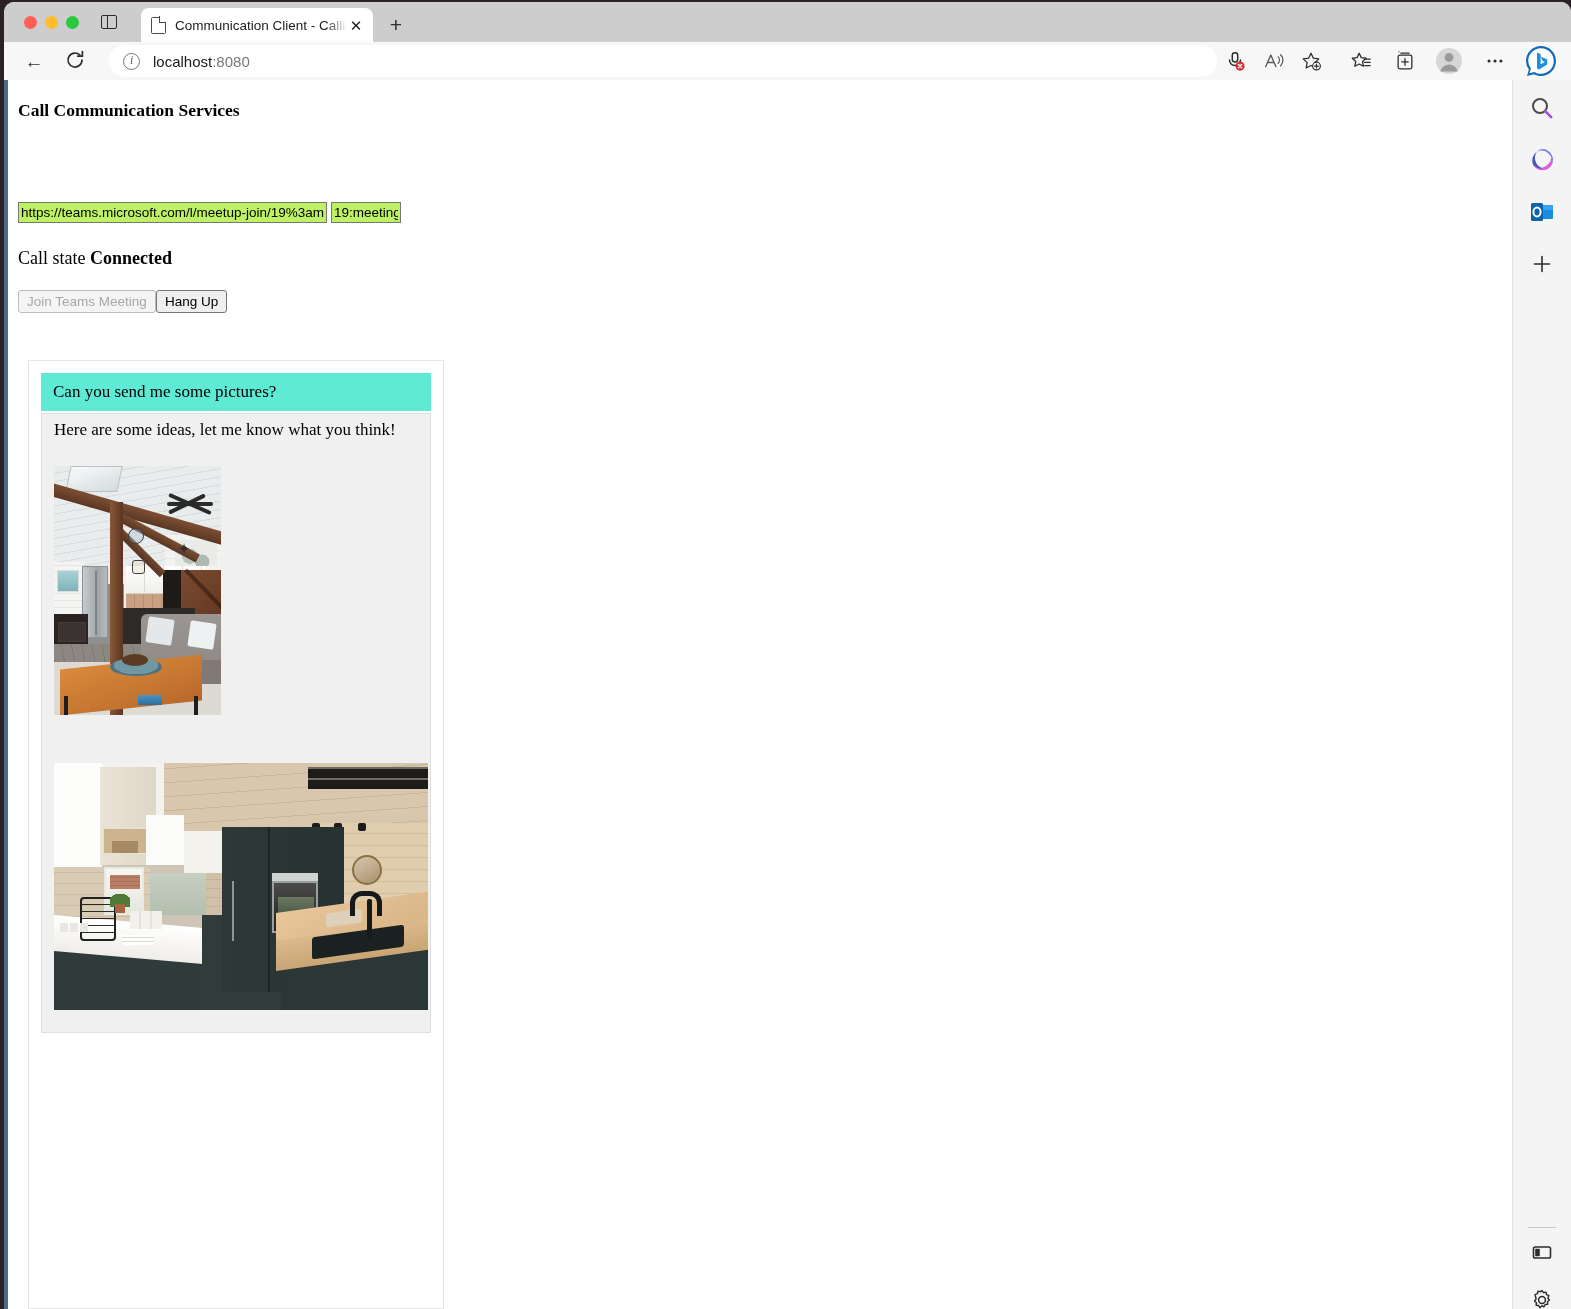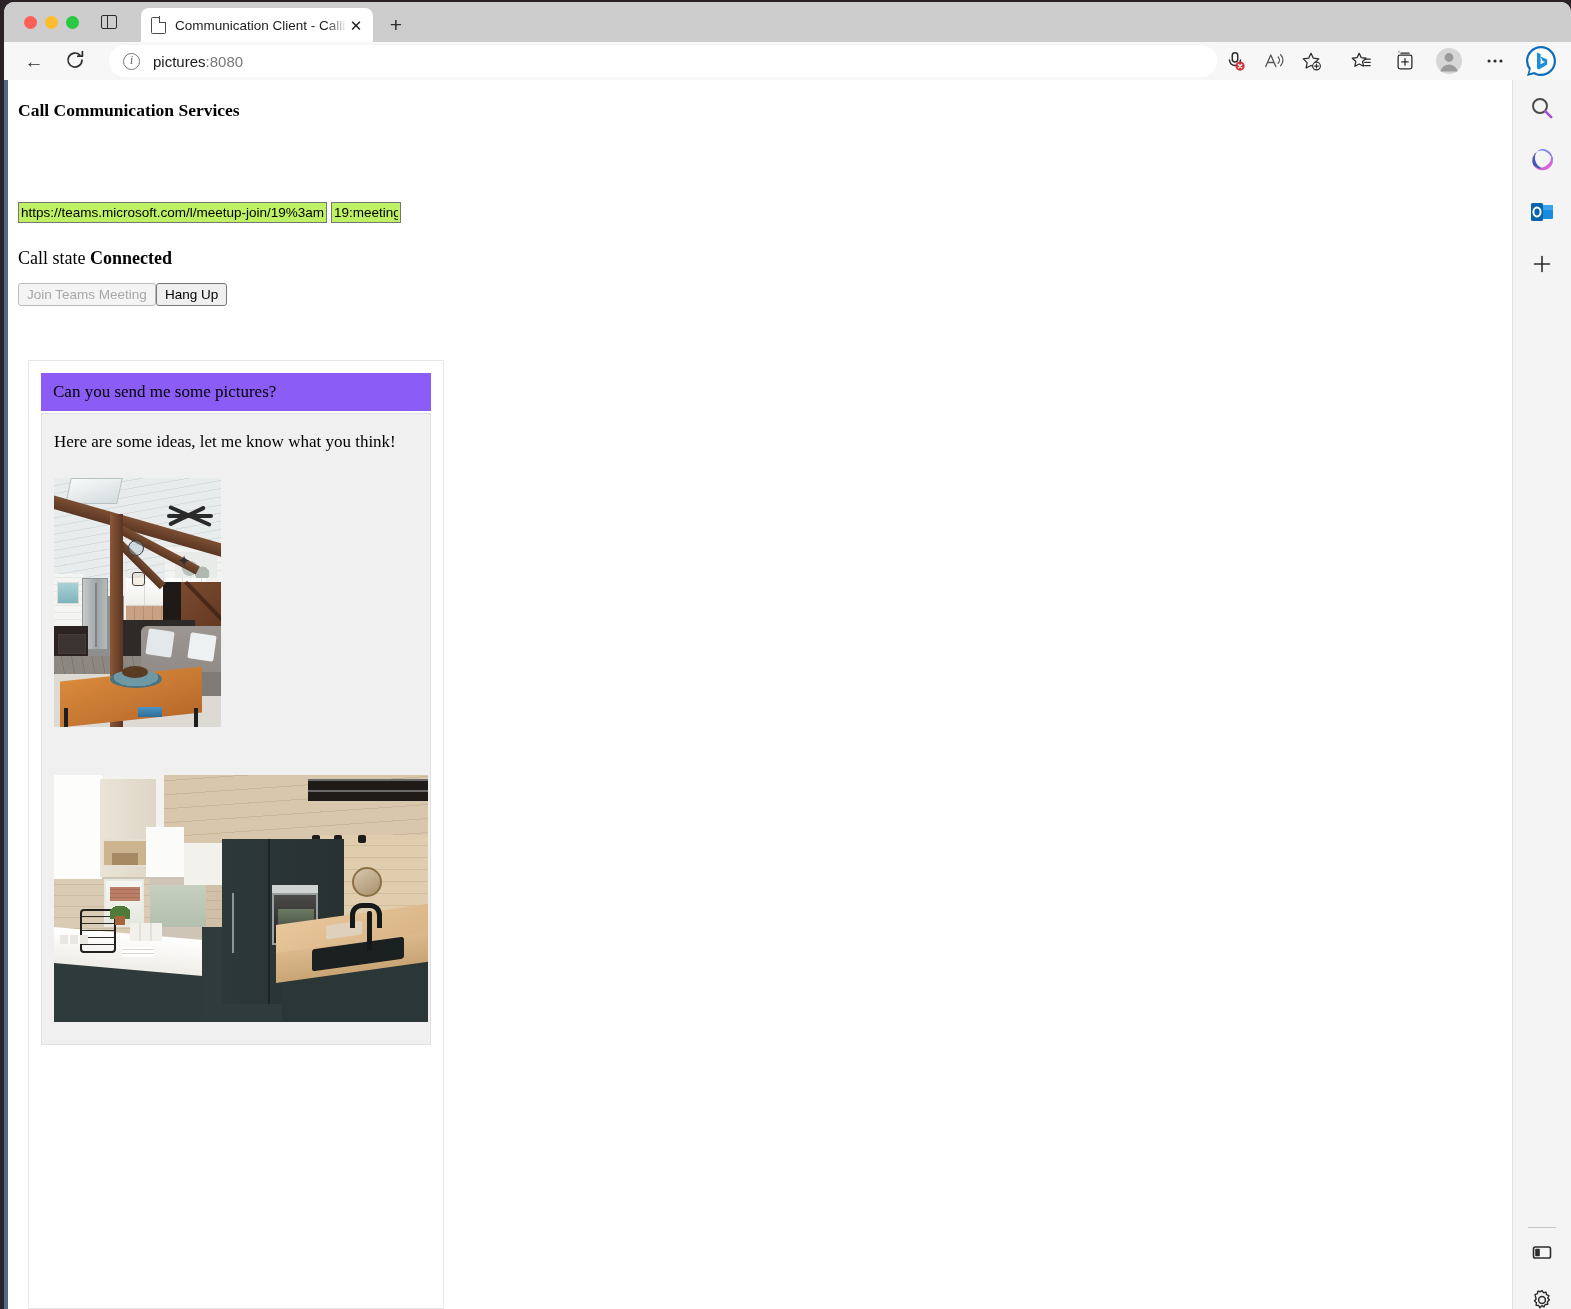--- a/index.html
+++ b/index.html
@@ -185,21 +185,21 @@
   #meeting-link-input { left: 10px; width: 309px; }
   #thread-id-input { left: 323px; width: 70px; }
 
   #call-state-line {
     position: absolute; left: 10px; top: 168px;
     font-size: 18px;
   }
   #call-state-line b { font-weight: bold; }
 
   .page-button {
-    position: absolute; top: 203px;
+    position: absolute; top: 210px;
     height: 23px;
     font-family: "Liberation Sans", sans-serif;
     font-size: 13.5px;
     background: #efefef; border: 1px solid #767676;
     border-radius: 3px; padding: 0 8px;
   }
   #join-meeting-button {
     left: 10px; color: #a8a8a8; border-color: #bcbcbc; background: #f4f4f4;
   }
   #hang-up-button { left: 148px; color: #000; }
@@ -212,29 +212,29 @@
     border: 1px solid #e6e6e6;
   }
   #message-thread {
     position: absolute; left: 0; top: 0;
     width: 414px; height: 800px;
     padding: 12px;
   }
   .msg-row { display: flex; margin-bottom: 2px; }
   .msg-row.sent { justify-content: flex-end; }
   .msg-bubble-sent {
-    background: #8b5cf6;
+    background: #5eead4;
     padding: 9px 12px;
     font-size: 17px; color: #000;
     width: 390px;
   }
   .msg-bubble-received {
     background: #f0f0f0;
     border: 1px solid #e0e0e0;
-    padding: 18px 12px 22px 12px;
+    padding: 6px 12px 22px 12px;
     width: 390px;
     font-size: 17px; color: #000;
   }
   .msg-text { margin-bottom: 26px; }
 
   
   .photo { position: relative; overflow: hidden; display: block; }
   #photo-livingroom {
     width: 167px; height: 249px; margin-bottom: 48px;
     background: #8f8f8f;
@@ -641,21 +641,21 @@
 
     <div id="reload-button">
       <svg width="22" height="22" viewBox="0 0 22 22" aria-hidden="true">
         <path d="M18 11a7 7 0 1 1-2.1-5" fill="none" stroke="#2c2c2c" stroke-width="1.7" stroke-linecap="round"></path>
         <path d="M18.4 2.6v4.6h-4.6" fill="none" stroke="#2c2c2c" stroke-width="1.7" stroke-linecap="round" stroke-linejoin="round"></path>
       </svg>
     </div>
 
     <div id="address-bar">
       <span id="site-info-icon">i</span>
-      <span id="url-text"><span>pictures</span><span class="url-port">:8080</span></span>
+      <span id="url-text"><span>localhost</span><span class="url-port">:8080</span></span>
     </div>
 
     <div class="nav-icon" style="left:1217px;">
       <svg width="22" height="22" viewBox="0 0 24 24" aria-hidden="true">
         <rect x="9" y="3" width="6" height="10" rx="3" fill="none" stroke="#2c2c2c" stroke-width="1.6"></rect>
         <path d="M6 11a6 6 0 0 0 12 0" fill="none" stroke="#2c2c2c" stroke-width="1.6" stroke-linecap="round"></path>
         <circle cx="17.5" cy="17.5" r="5" fill="#d13438"></circle>
         <path d="M15.7 15.7l3.6 3.6M19.3 15.7l-3.6 3.6" stroke="#fff" stroke-width="1.5" stroke-linecap="round"></path>
       </svg>
     </div>

